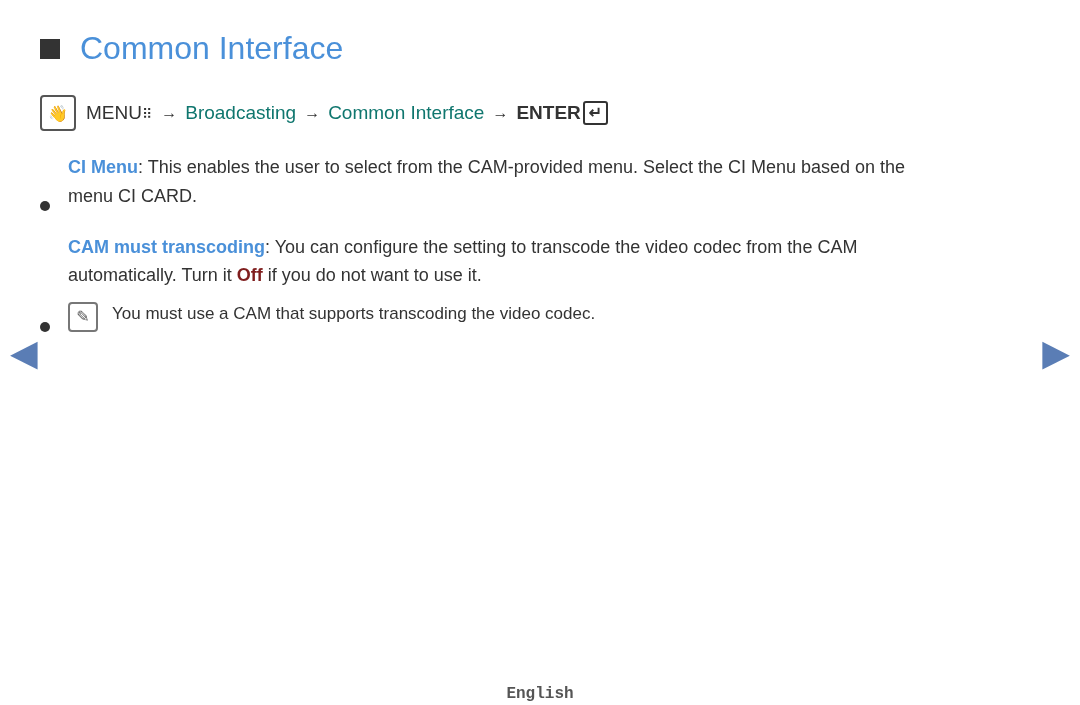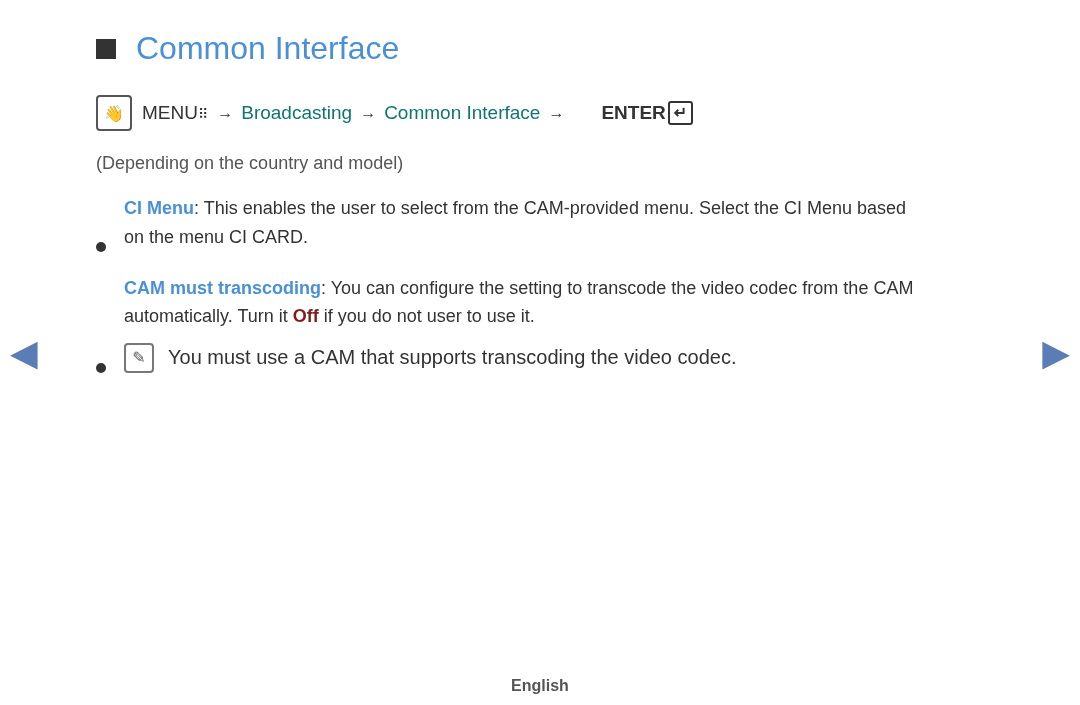--- a/index.html
+++ b/index.html
@@ -13,21 +13,21 @@
       height: 705px;
       background: #ffffff;
       font-family: Arial, sans-serif;
       font-size: 18px;
       color: #333333;
       position: relative;
       overflow: hidden;
     }
 
     .main-content {
-      padding: 30px 80px 30px 96px;
+      padding: 30px 80px 30px 40px;
       max-width: 1000px;
     }
 
     .page-title-row {
       display: flex;
       align-items: center;
       margin-bottom: 28px;
     }
 
     .title-square {
@@ -79,21 +79,20 @@
     .nav-blue {
       color: #0f766e;
     }
 
     .enter-key {
       font-weight: bold;
       font-size: 19px;
       color: #333;
       display: inline-flex;
       align-items: center;
-      margin-left: 29px;
     }
 
     .enter-box {
       display: inline-block;
       border: 2px solid #333;
       border-radius: 3px;
       padding: 0 4px;
       font-size: 16px;
       margin-left: 2px;
       line-height: 1.3;
@@ -158,21 +157,21 @@
       align-items: center;
       justify-content: center;
       margin-right: 14px;
       flex-shrink: 0;
       font-size: 16px;
       color: #555;
       margin-top: 2px;
     }
 
     .note-text {
-      font-size: 20px;
+      font-size: 17px;
       color: #333;
       line-height: 1.6;
     }
 
     .nav-left-arrow {
       position: absolute;
       left: 10px;
       top: 50%;
       transform: translateY(-50%);
       font-size: 36px;
@@ -187,26 +186,27 @@
       top: 50%;
       transform: translateY(-50%);
       font-size: 36px;
       color: #5a7db5;
       cursor: pointer;
       user-select: none;
     }
 
     .footer {
       position: absolute;
-      bottom: 10px;
+      bottom: 2px;
       left: 50%;
       transform: translateX(-50%);
       font-size: 16px;
       color: #555;
       font-weight: bold;
+      font-family: Liberation Mono, monospace;
     }
   </style>
 </head>
 <body>
 
 <div class="main-content">
 
   <div class="page-title-row">
     <div class="title-square"></div>
     <h1 class="page-title">Common Interface</h1>
@@ -219,35 +219,34 @@
     <span class="nav-blue">Broadcasting</span>
     <span class="nav-arrow">→</span>
     <span class="nav-blue">Common Interface</span>
     <span class="nav-arrow">→</span>
     <span class="enter-key">
       <span>ENTER</span>
         <span class="enter-box">↵</span>
     </span>
   </div>
 
-  <p class="subtitle">(Depending on the country and model)</p>
 
   <ul class="bullet-list">
 
     <li class="bullet-item">
       <div class="bullet-dot"></div>
       <div class="bullet-text">
         <span class="blue-term">CI Menu</span><span>:</span><span> This enables the user to select from the CAM-provided menu. Select the CI Menu based on the menu CI CARD.</span>
       </div>
     </li>
 
     <li class="bullet-item">
       <div class="bullet-dot"></div>
       <div class="bullet-text">
-        <span class="blue-term">CAM must transcoding</span><span>:</span><span> You can configure the setting to transcode the video codec from the CAM automatically. Turn it </span><span class="off-term">Off</span><span> if you do not user to use it.</span>
+        <span class="blue-term">CAM must transcoding</span><span>:</span><span> You can configure the setting to transcode the video codec from the CAM automatically. Turn it </span><span class="off-term">Off</span><span> if you do not want to use it.</span>
 
         
         <div class="note-row">
           <div class="note-icon">✎</div>
           <span class="note-text">You must use a CAM that supports transcoding the video codec.</span>
         </div>
       </div>
     </li>
 
   </ul>

